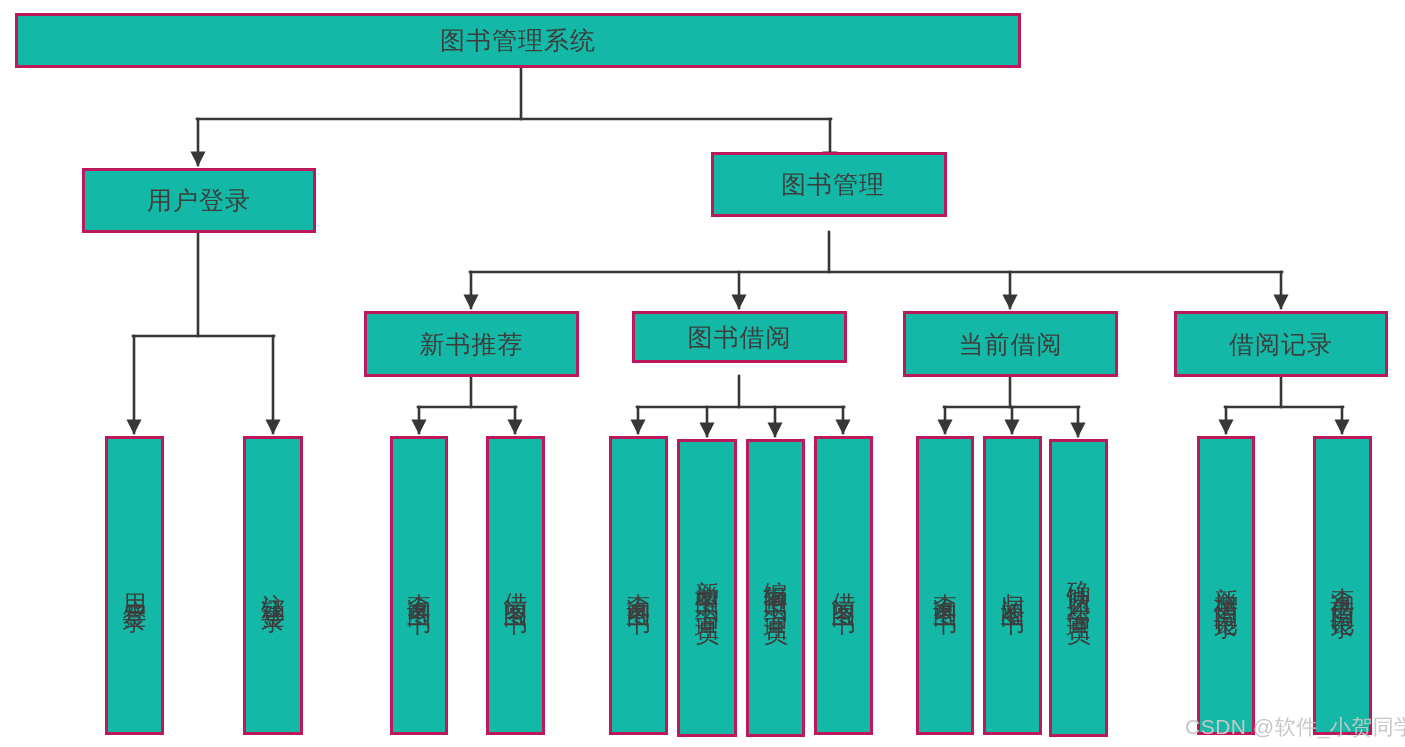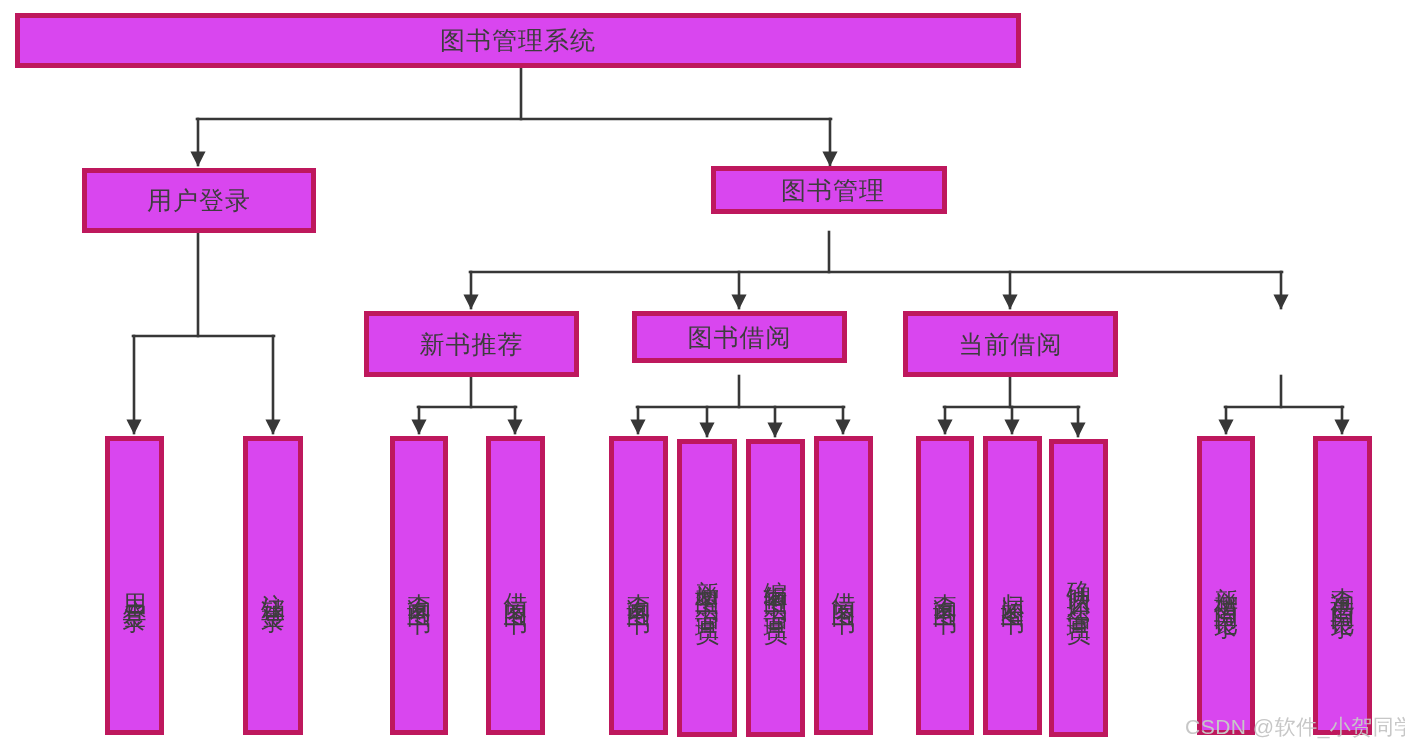--- a/index.html
+++ b/index.html
@@ -17,22 +17,22 @@
   }
   .wires {
     position: absolute;
     left: 0; top: 0;
     width: 1405px; height: 747px;
     z-index: 0;
   }
   .node {
     position: absolute;
     box-sizing: border-box;
-    border: 5px solid #be185d;
-    background: #d946ef;
+    border: 3px solid #be185d;
+    background: #14b8a6;
     display: flex;
     align-items: center;
     justify-content: center;
     color: #3d3d3d;
     z-index: 1;
   }
   .hnode {
     font-size: 25px;
     letter-spacing: 1px;
     white-space: nowrap;
@@ -107,25 +107,26 @@
       <line x1="1281" y1="376" x2="1281" y2="407"></line>
       <line x1="1225" y1="407" x2="1343" y2="407"></line>
       <line x1="1226" y1="407" x2="1226" y2="433" marker-end="url(#arrow)"></line>
       <line x1="1342" y1="407" x2="1342" y2="433" marker-end="url(#arrow)"></line>
     </g>
   </svg>
 
   <div class="node hnode" style="left:15px; top:13px; width:1006px; height:55px;">图书管理系统</div>
 
   <div class="node hnode" style="left:82px; top:168px; width:234px; height:65px;">用户登录</div>
-  <div class="node hnode" style="left:711px; top:166px; width:236px; height:48px;padding-left:8px;">图书管理</div>
+  <div class="node hnode" style="left:711px; top:152px; width:236px; height:65px;padding-left:8px;">图书管理</div>
 
   <div class="node hnode" style="left:364px; top:311px; width:215px; height:66px;text-align:center;">新书推荐</div>
   <div class="node hnode" style="left:632px; top:311px; width:215px; height:52px;">图书借阅</div>
   <div class="node hnode" style="left:903px; top:311px; width:215px; height:66px;">当前借阅</div>
+  <div class="node hnode" style="left:1174px; top:311px; width:214px; height:66px;">借阅记录</div>
 
   <div class="node vnode" style="left:105px; top:436px; width:59px; height:299px;">
     <span class="vtext">用户登录</span>
   </div>
   <div class="node vnode" style="left:243px; top:436px; width:60px; height:299px;">
     <span class="vtext">注销登录</span>
   </div>
 
   <div class="node vnode" style="left:390px; top:436px; width:58px; height:299px;">
     <span class="vtext">查询图书</span>

